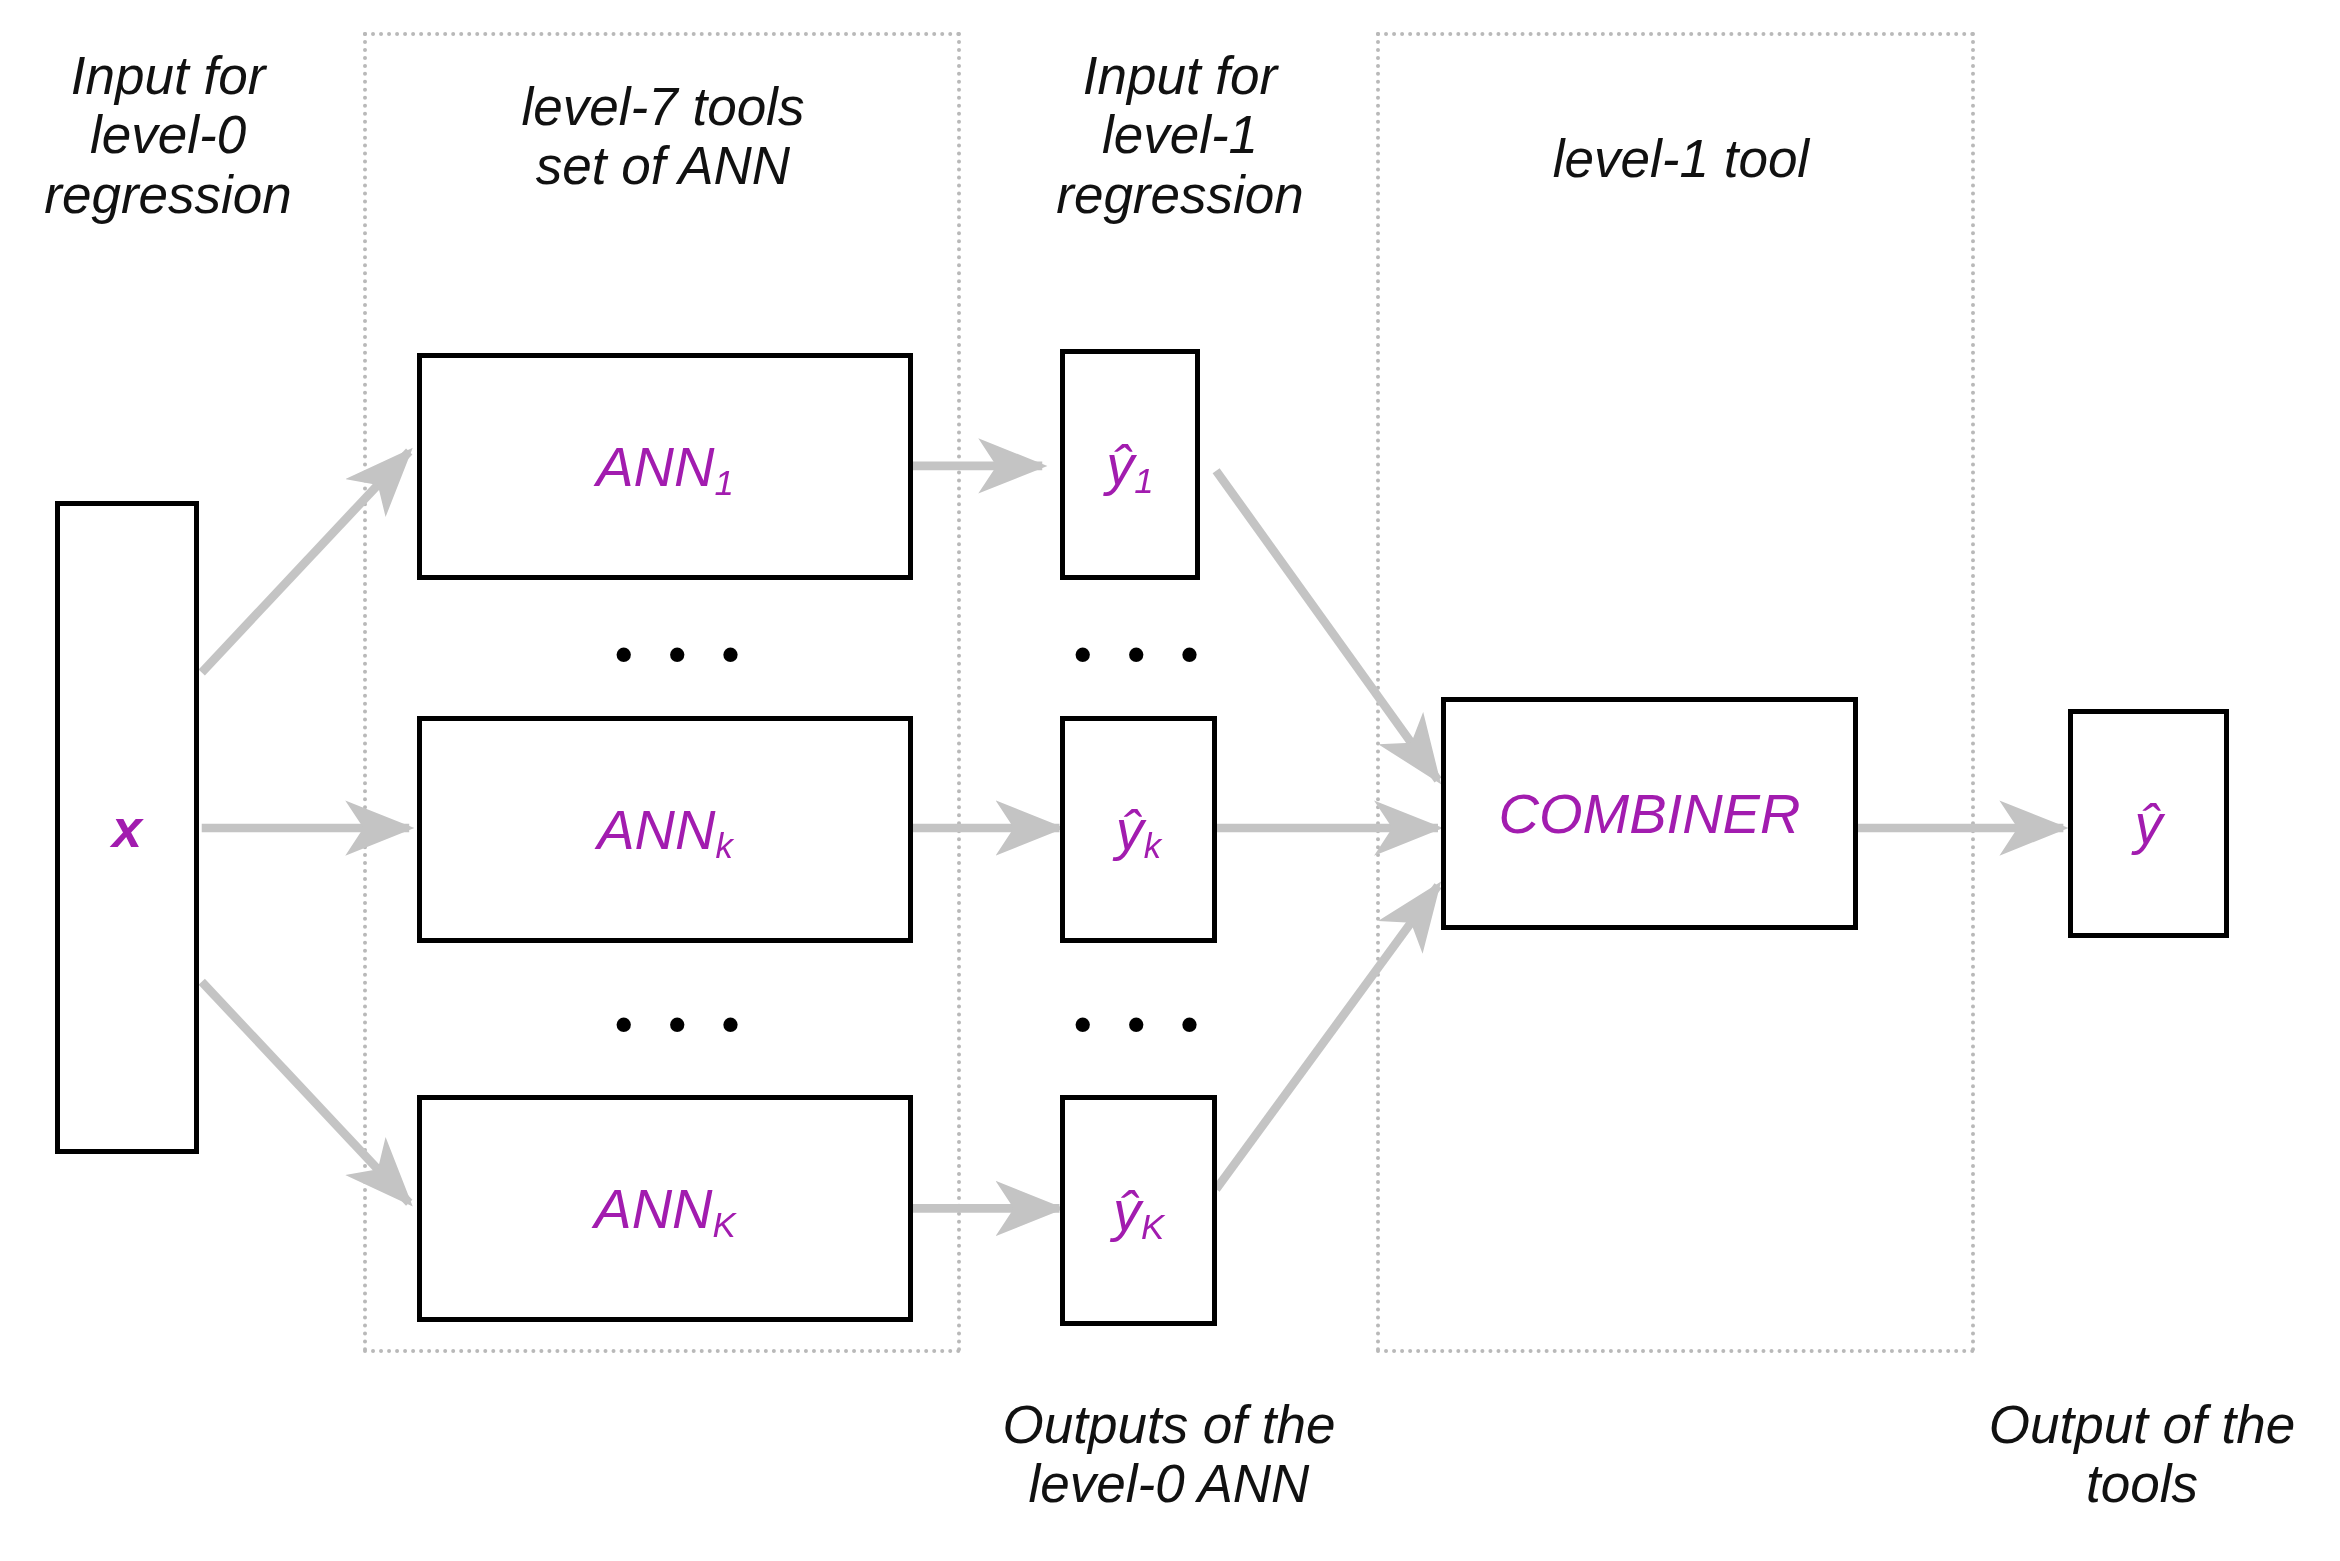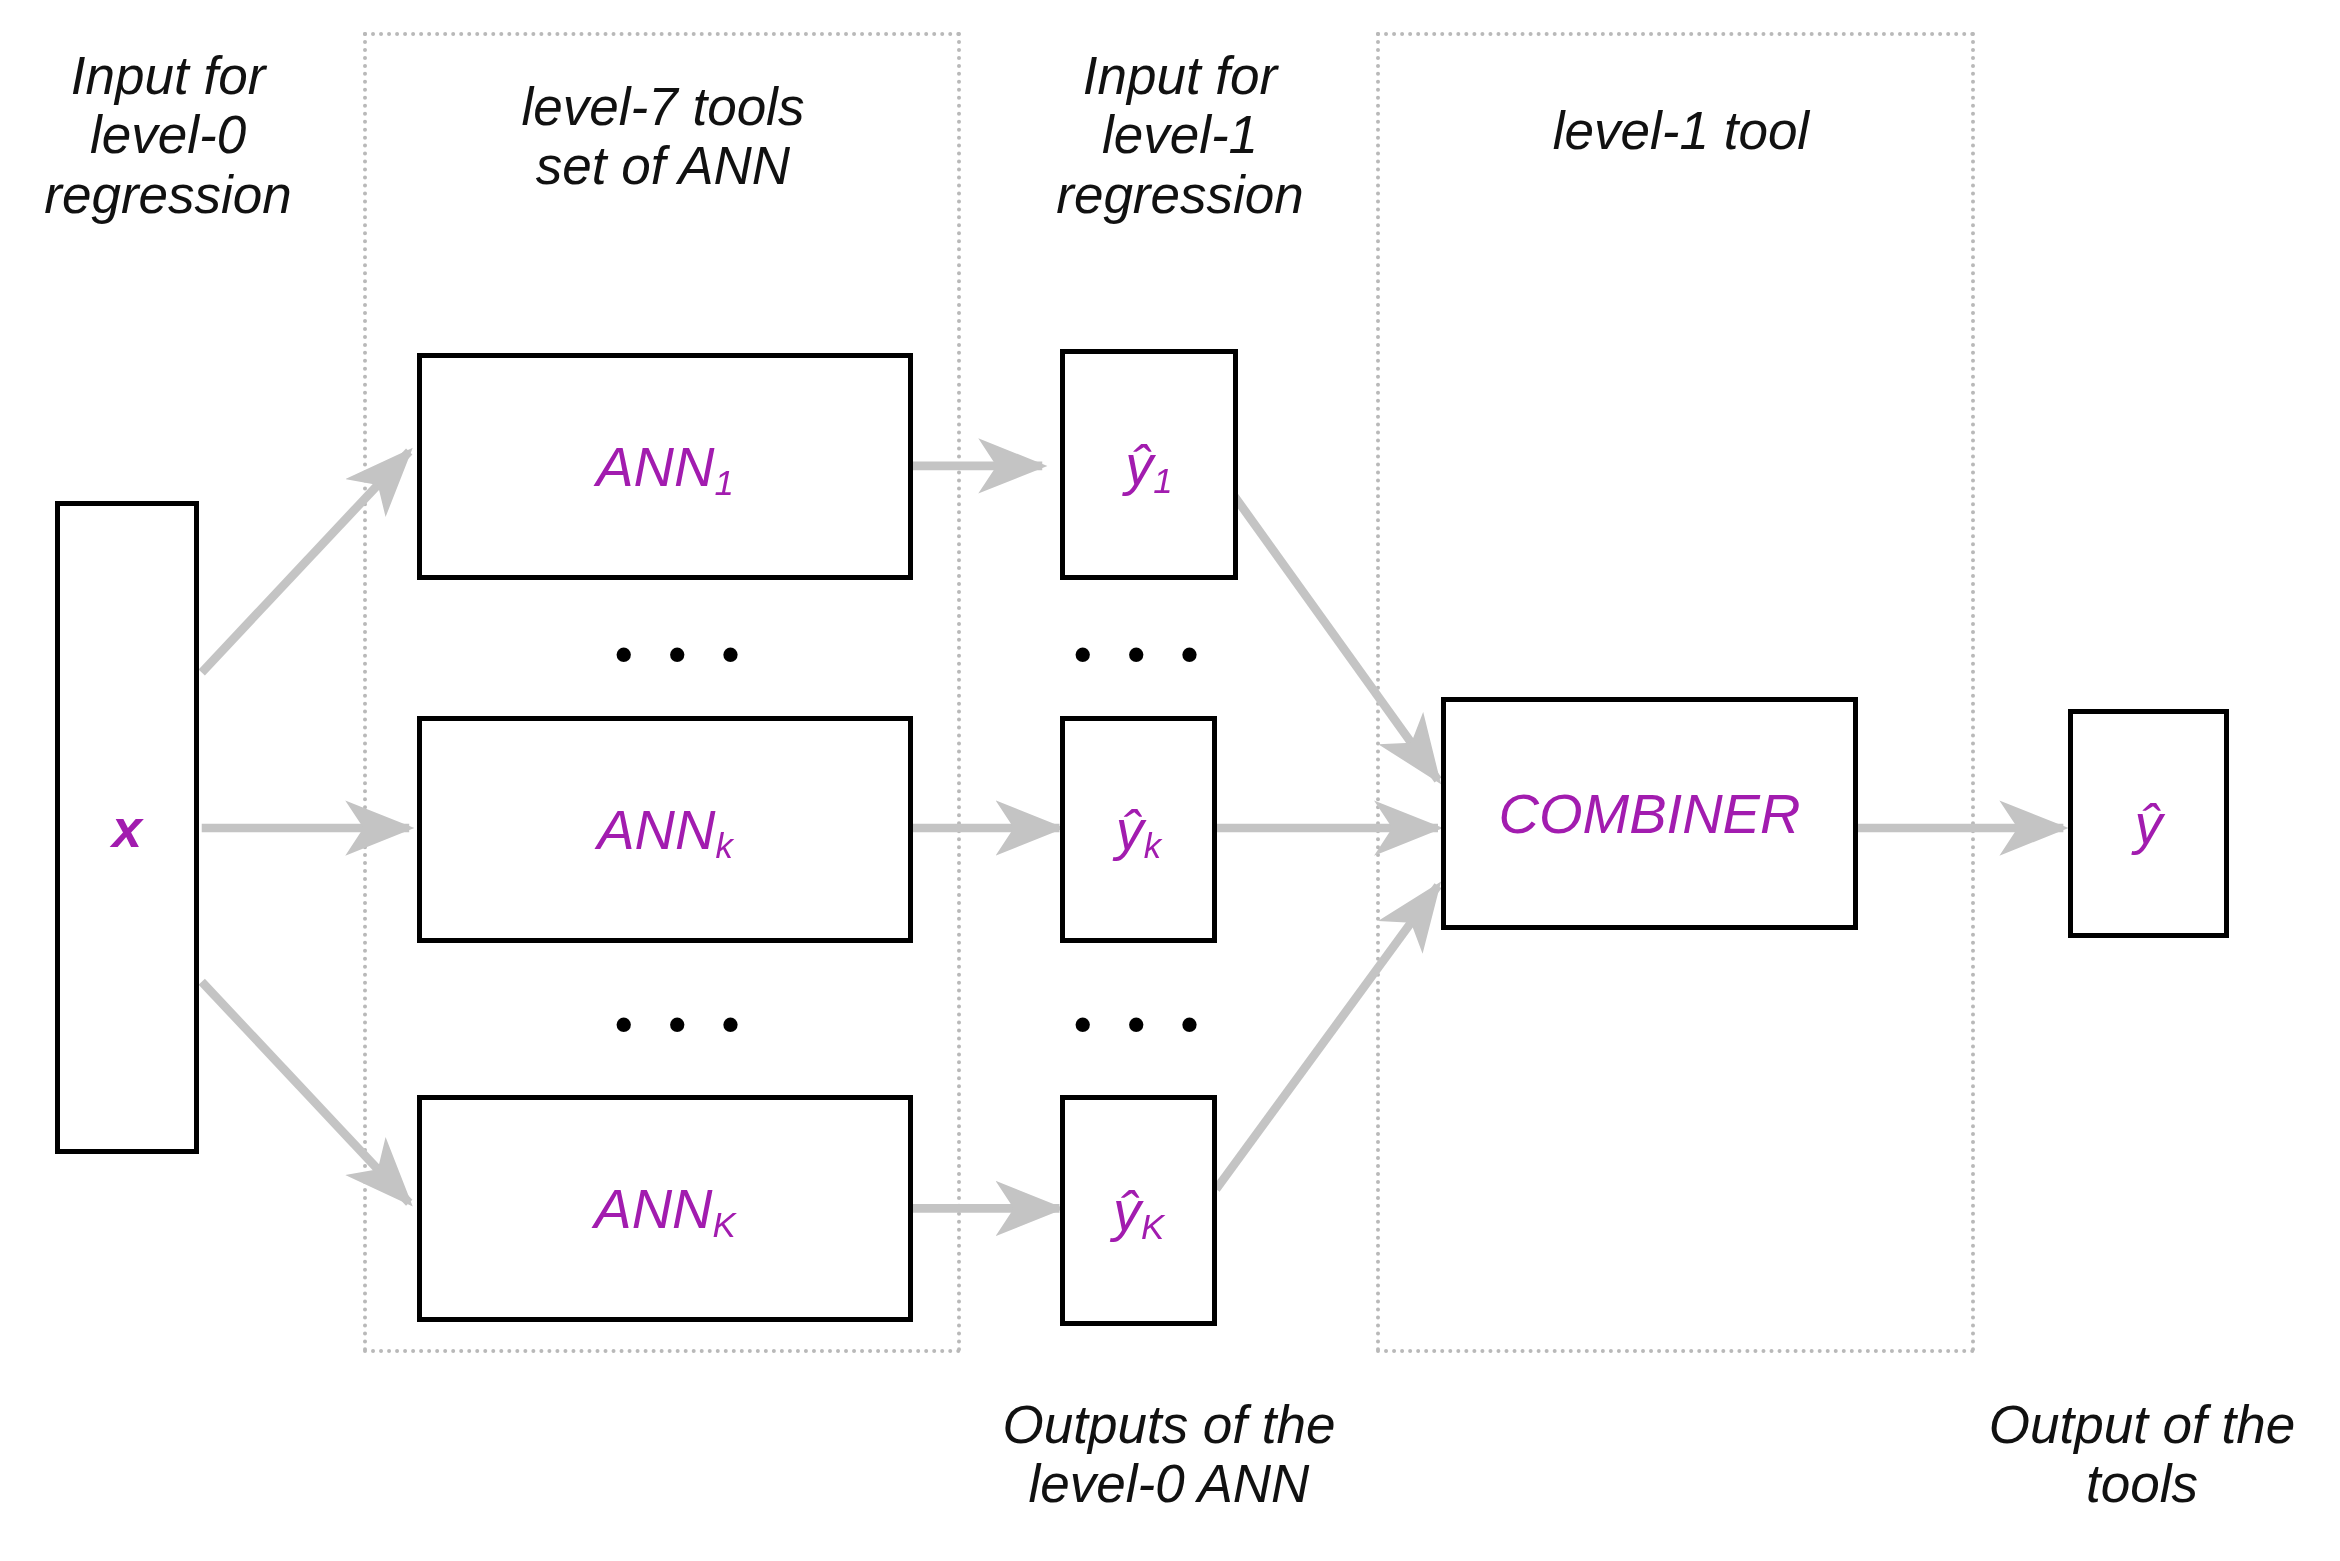--- a/index.html
+++ b/index.html
@@ -113,21 +113,21 @@
 level-0
 regression</div>
 
   <div class="caption sz-caption" style="left:394px; top:77px; width:538px;">level-7 tools
 set of ANN</div>
 
   <div class="caption sz-caption" style="left:1007px; top:46px; width:346px;">Input for
 level-1
 regression</div>
 
-  <div class="caption sz-caption" style="left:1412px; top:101px; width:538px;">level-1 tool</div>
+  <div class="caption sz-caption" style="left:1412px; top:129px; width:538px;">level-1 tool</div>
 
   <div class="caption sz-caption" style="left:900px; top:1395px; width:538px;">Outputs of the
 level-0 ANN</div>
 
   <div class="caption sz-caption" style="left:1950px; top:1395px; width:384px;">Output of the
 tools</div>
 
   <div class="node sz-box-x" style="left:55px; top:501px; width:144px; height:653px;">
     <span class="lbl">x</span>
   </div>
@@ -147,21 +147,21 @@
   </div>
 
   <div class="ellipsis" style="left:615px; top:999px; font-size:50px;">• • •</div>
 
   <div class="node sz-box-ann" style="left:417px; top:1095px; width:496px; height:227px;">
     <span class="lbl">
       <span>ANN</span><sub>K</sub>
     </span>
   </div>
 
-  <div class="node sz-box-yhat" style="left:1060px; top:349px; width:178px; height:231px;">
+  <div class="node sz-box-yhat" style="left:1060px; top:349px; width:140px; height:231px;">
     <span class="lbl">
       <span>ŷ</span><sub>1</sub>
     </span>
   </div>
 
   <div class="ellipsis" style="left:1074px; top:629px; font-size:50px;">• • •</div>
 
   <div class="node sz-box-yhat" style="left:1060px; top:716px; width:157px; height:227px;">
     <span class="lbl">
       <span>ŷ</span><sub>k</sub>

